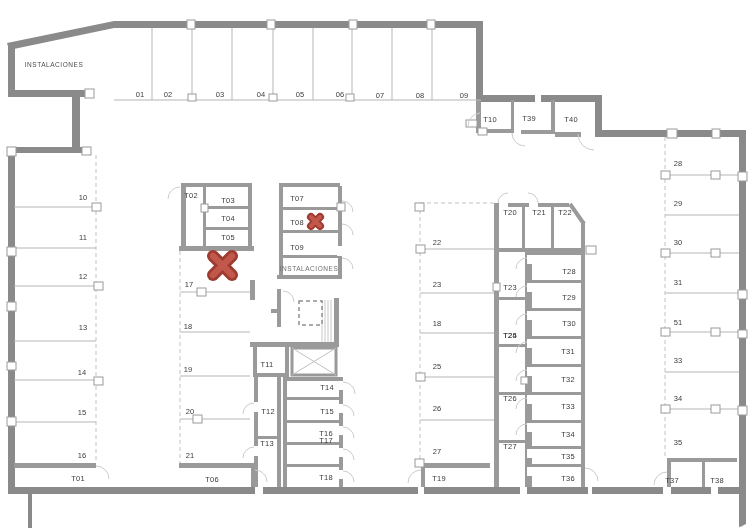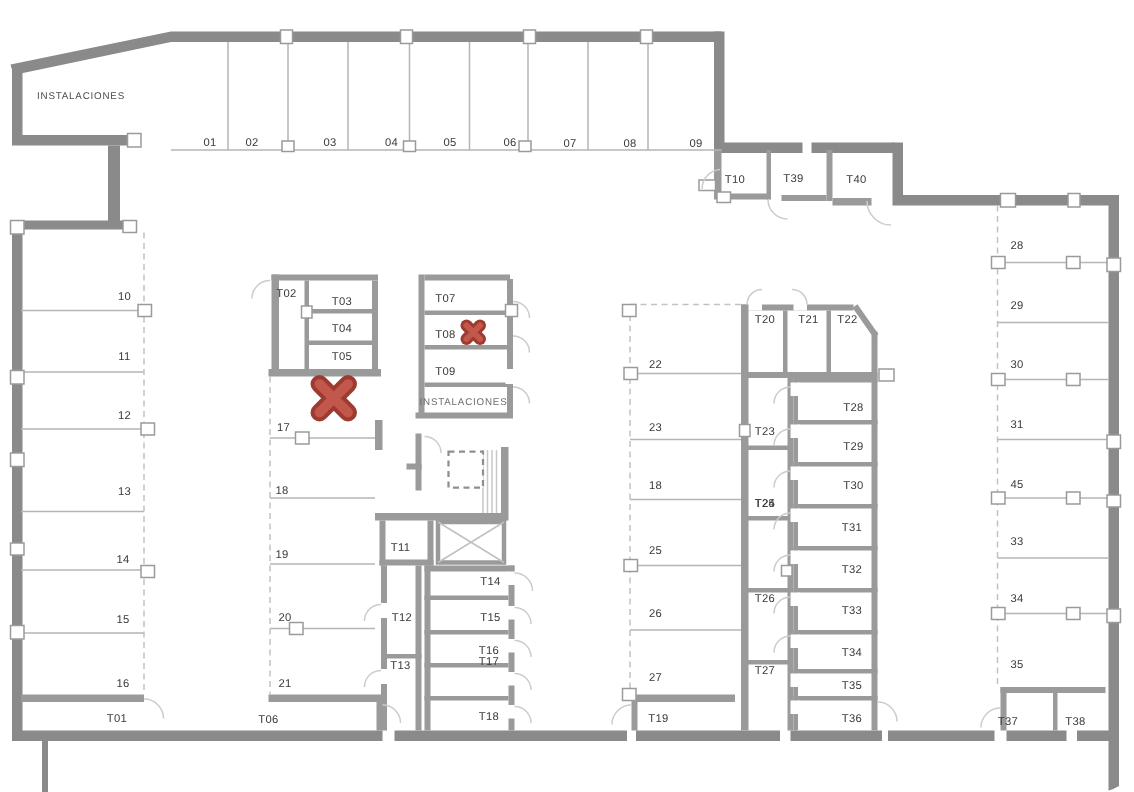--- a/index.html
+++ b/index.html
@@ -303,21 +303,21 @@
   <div class="lbl" style="left:78px;top:479px">T01</div>
   <div class="lbl" style="left:191px;top:196px">T02</div>
   <div class="lbl" style="left:228px;top:201px">T03</div>
   <div class="lbl" style="left:228px;top:219px">T04</div>
   <div class="lbl" style="left:228px;top:238px">T05</div>
   <div class="lbl" style="left:189px;top:285px">17</div>
   <div class="lbl" style="left:188px;top:327px">18</div>
   <div class="lbl" style="left:188px;top:370px">19</div>
   <div class="lbl" style="left:190px;top:412px">20</div>
   <div class="lbl" style="left:190px;top:456px">21</div>
-  <div class="lbl" style="left:179px;top:480px">T06</div>
+  <div class="lbl" style="left:212px;top:480px">T06</div>
   <div class="lbl" style="left:297px;top:199px">T07</div>
   <div class="lbl" style="left:297px;top:223px">T08</div>
   <div class="lbl" style="left:297px;top:248px">T09</div>
   <div class="lbl inst2" style="left:309px;top:269px">INSTALACIONES</div>
   <div class="lbl" style="left:267px;top:365px">T11</div>
   <div class="lbl" style="left:268px;top:412px">T12</div>
   <div class="lbl" style="left:267px;top:444px">T13</div>
   <div class="lbl" style="left:327px;top:388px">T14</div>
   <div class="lbl" style="left:327px;top:412px">T15</div>
   <div class="lbl" style="left:326px;top:434px">T16</div>
@@ -344,20 +344,20 @@
   <div class="lbl" style="left:568px;top:352px">T31</div>
   <div class="lbl" style="left:568px;top:380px">T32</div>
   <div class="lbl" style="left:568px;top:407px">T33</div>
   <div class="lbl" style="left:568px;top:435px">T34</div>
   <div class="lbl" style="left:568px;top:457px">T35</div>
   <div class="lbl" style="left:568px;top:479px">T36</div>
   <div class="lbl" style="left:678px;top:164px">28</div>
   <div class="lbl" style="left:678px;top:204px">29</div>
   <div class="lbl" style="left:678px;top:243px">30</div>
   <div class="lbl" style="left:678px;top:283px">31</div>
-  <div class="lbl" style="left:678px;top:323px">45</div>
+  <div class="lbl" style="left:678px;top:323px">51</div>
   <div class="lbl" style="left:678px;top:361px">33</div>
   <div class="lbl" style="left:678px;top:399px">34</div>
   <div class="lbl" style="left:678px;top:443px">35</div>
   <div class="lbl" style="left:672px;top:481px">T37</div>
   <div class="lbl" style="left:717px;top:481px">T38</div>
 
 </div>
 
 </body></html>

